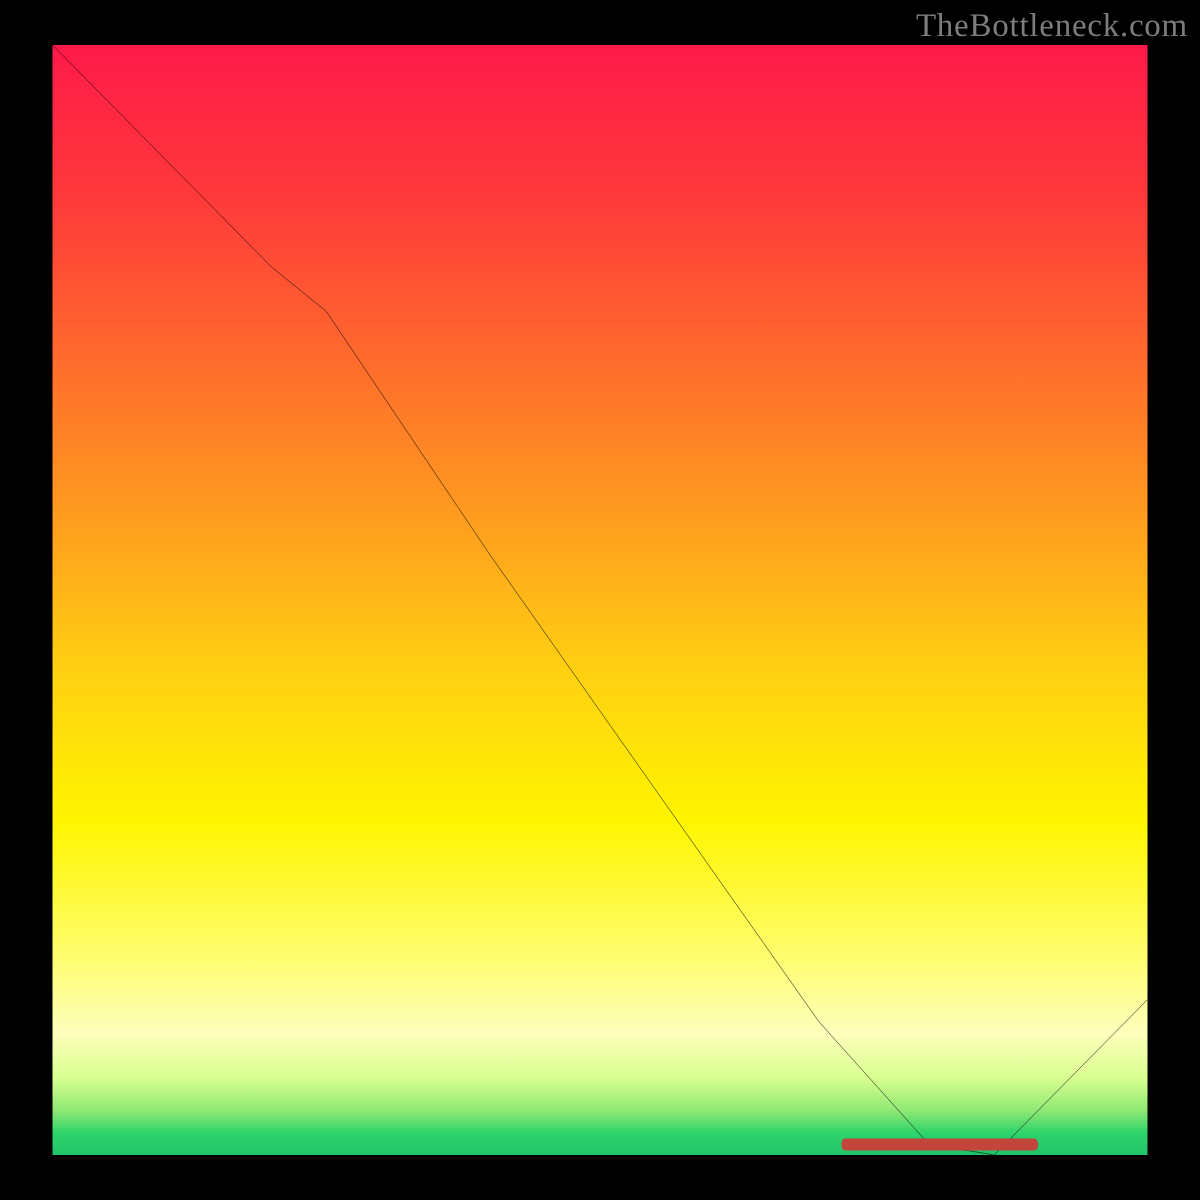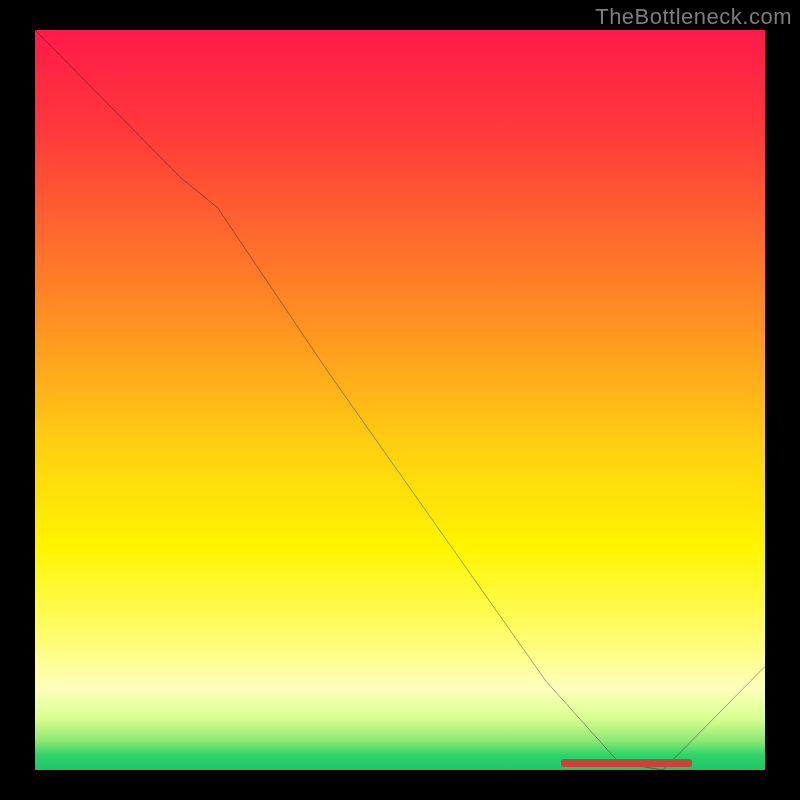--- a/index.html
+++ b/index.html
@@ -14,21 +14,21 @@
     position: relative;
     width: 800px;
     height: 800px;
     background: #000000;
   }
   .watermark {
     position: absolute;
     top: 4px;
     right: 8px;
     color: #7d7d7d;
-    font-family: Liberation Sans, sans-serif;
+    font-family: Liberation Serif, serif;
     font-size: 22px;
     letter-spacing: 0.5px;
   }
   .plot {
     position: absolute;
     left: 35px;
     top: 30px;
     width: 730px;
     height: 740px;
   }

